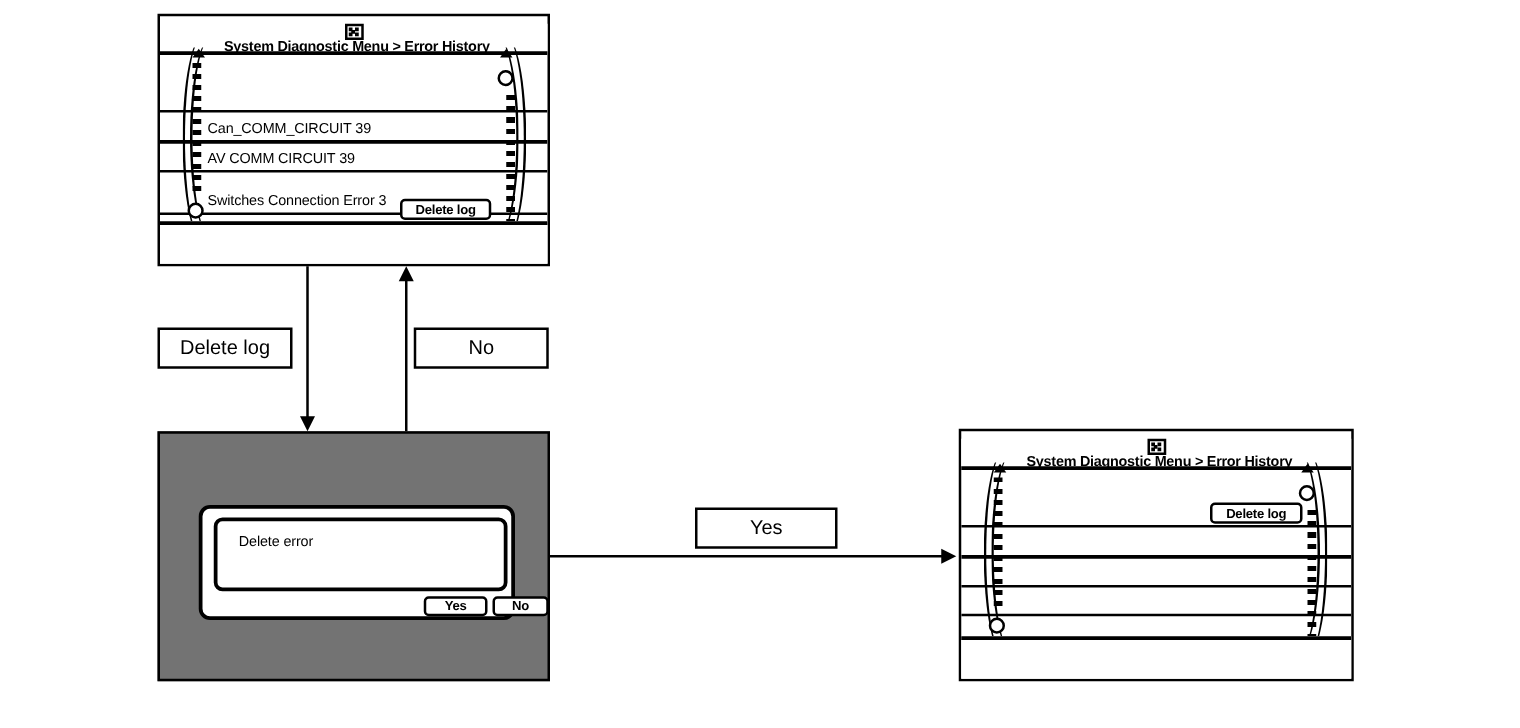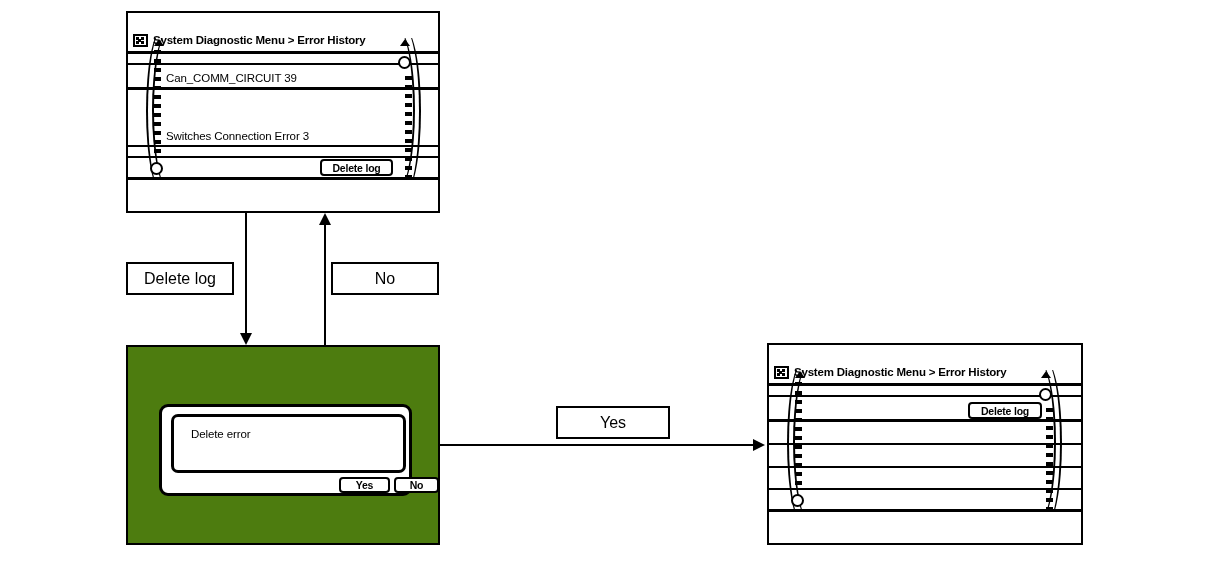--- a/index.html
+++ b/index.html
@@ -16,28 +16,29 @@
 
   
   .device {
     position: absolute;
     border: 2px solid #000;
     background: #fff;
     box-sizing: border-box;
   }
   .title-bar {
     position: absolute;
-    left: 0; right: 0; top: 16px;
+    left: 0; right: 0; top: 6px;
     height: 25px;
     border-bottom: 3px solid #000;
     box-sizing: border-box;
     display: flex;
     align-items: center;
     padding-left: 5px;
     background: #fff;
+    flex-direction: column;
   }
   .title-icon {
     width: 15px; height: 13px;
     border: 2px solid #000;
     box-sizing: border-box;
     position: relative;
     flex: 0 0 auto;
     margin-right: 5px;
     background: #fff;
   }
@@ -62,20 +63,21 @@
     position: absolute;
     left: 0; right: 0;
     box-sizing: border-box;
     overflow: hidden;
   }
   .row {
     position: absolute;
     left: 0; right: 0;
     border-bottom: 2px solid #000;
     box-sizing: border-box;
+    margin-top: 25px;
   }
   .row.thick { border-bottom-width: 3px; }
   .row-label {
     position: absolute;
     left: 38px;
     bottom: 3px;
     font-size: 11.5px;
     font-weight: 400;
     color: #000;
     white-space: nowrap;
@@ -143,21 +145,21 @@
     font-weight: 700;
     color: #000;
     letter-spacing: -0.2px;
     white-space: nowrap;
   }
 
   
   .proc-box {
     position: absolute;
     border: 2px solid #000;
-    background: #4d7c0f;
+    background: #737373;
     box-sizing: border-box;
   }
   .dialog-outer {
     position: absolute;
     border: 3px solid #000;
     border-radius: 9px;
     background: #fff;
     box-sizing: border-box;
   }
   .dialog-inner {
@@ -232,20 +234,23 @@
       <span class="title-icon"></span>
       <span class="title-text">System Diagnostic Menu &gt; Error History</span>
     </div>
 
     <div class="screen-body" style="top:25px; bottom:34px;">
 
       <div class="row" style="top:0px;  height:27px;"></div>
       <div class="row thick" style="top:27px; height:25px;">
         <span class="row-label">Can_COMM_CIRCUIT 39</span>
       </div>
+      <div class="row" style="top:52px; height:23px;">
+        <span class="row-label">AV COMM CIRCUIT 39</span>
+      </div>
       <div class="row" style="top:75px; height:34px;">
         <span class="row-label">Switches Connection Error 3</span>
       </div>
       <div class="row" style="top:98px; height:22px;">
         <span class="row-label"></span>
       </div>
       <div class="row" style="top:120px; height:23px;">
         <span class="row-label"></span>
       </div>
 

